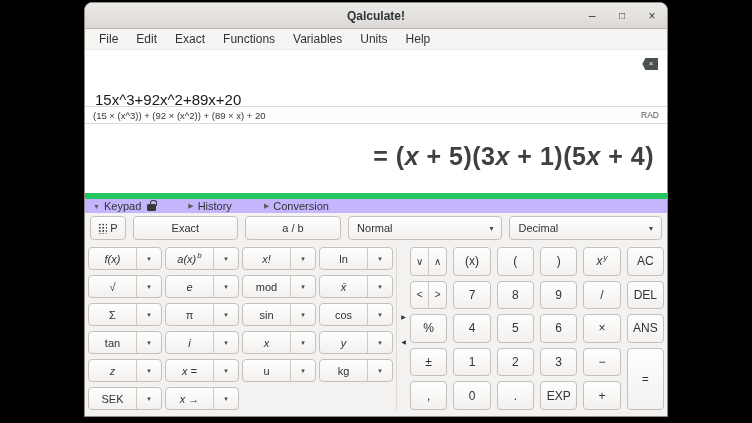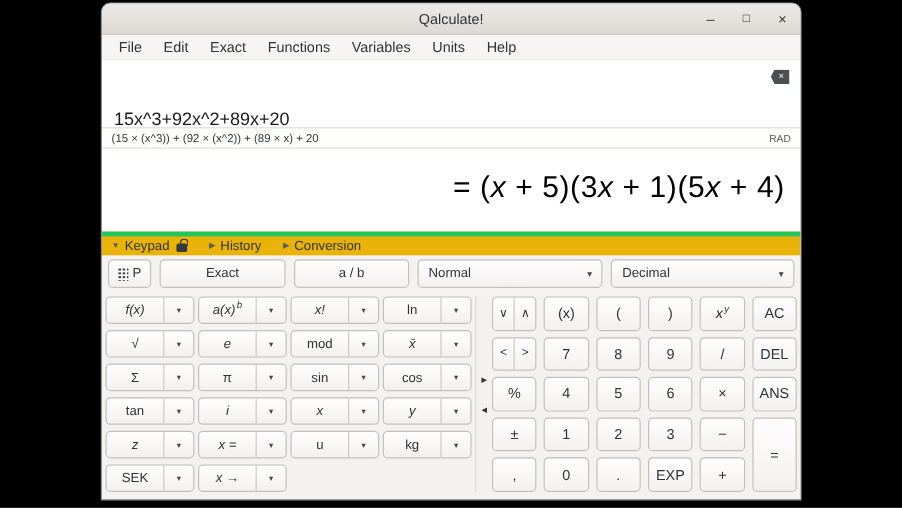--- a/index.html
+++ b/index.html
@@ -6,21 +6,21 @@
   html,body { width:752px; height:423px; background:#000; overflow:hidden;
               font-family:"Liberation Sans","DejaVu Sans",sans-serif; color:#2e3436; }
 
   .window { position:absolute; left:84px; top:2px; width:584px; height:415px;
             background:#fff; border:1px solid #8f8a84; border-radius:8px 8px 0 0; overflow:hidden; }
 
   
   .titlebar { position:absolute; left:0; top:0; right:0; height:26px;
               background:linear-gradient(#eceae8,#dcd9d5); border-bottom:1px solid #bcb7b0;
               display:flex; align-items:center; justify-content:center; }
-  .title { font-size:12px; font-weight:normal; color:#2e3436; }
+  .title { font-size:12px; font-weight:bold; color:#2e3436; }
   .winctrls { position:absolute; right:8px; top:0; height:26px; display:flex; align-items:center; gap:16px; }
   .winbtn { font-size:12px; color:#33393b; width:14px; text-align:center; cursor:default; line-height:26px; }
   .winbtn.max { font-size:10px; }
 
   
   .menubar { position:absolute; left:0; top:26px; right:0; height:21px; background:#f6f5f4;
              display:flex; align-items:center; padding-left:5px; border-bottom:1px solid #ececea; }
   .menuitem { font-size:12px; padding:0 9px; line-height:21px; }
 
   
@@ -33,26 +33,26 @@
 
   
   .parsebar { position:absolute; left:0; top:103px; right:0; height:18px; background:#fdfdfc;
               border-top:1px solid #dedcda; border-bottom:1px solid #dedcda;
               display:flex; align-items:center; justify-content:space-between; padding:0 8px; }
   .parsed { font-size:9.5px; color:#33393b; }
   .angle  { font-size:8.5px; color:#55595c; }
 
   
   .resultarea { position:absolute; left:0; top:121px; right:0; height:69px; background:#fff; }
-  .result { position:absolute; right:13px; top:18px; font-size:25px; color:#000000; letter-spacing:0.5px; }
+  .result { position:absolute; right:13px; top:18px; font-size:25px; color:#404040; letter-spacing:0.5px;font-weight:bold; }
   .result i { font-style:italic; }
 
   
-  .tabbar { position:absolute; left:0; top:190px; right:0; height:20px; background:#eab308;
-            border-top:4px solid #22c55e; display:flex; align-items:center; padding-left:8px; gap:18px; }
+  .tabbar { position:absolute; left:0; top:190px; right:0; height:20px; background:#c4b5fd;
+            border-top:6px solid #22c55e; display:flex; align-items:center; padding-left:8px; gap:32px; }
   .tab { display:flex; align-items:center; gap:4px; font-size:11px; color:#2e3436; }
   .tri { font-size:7px; color:#5a5f62; }
   .lock { position:relative; width:9px; height:7px; background:#34393c; border-radius:1.5px; margin-left:2px; margin-top:3px; }
   .lock:before { content:""; position:absolute; top:-4px; left:3px; width:5px; height:5px;
                  border:1.5px solid #34393c; border-bottom:none; border-radius:3px 3px 0 0; }
 
   
   .toolbar { position:absolute; left:0; top:210px; right:0; height:30px; background:#f3f2f1;
              display:flex; align-items:center; gap:7px; padding:0 5px; }
   .tbtn { height:24px; background:linear-gradient(#fefefe,#f3f1ef); border:1px solid #c6c0ba; border-radius:4px;

